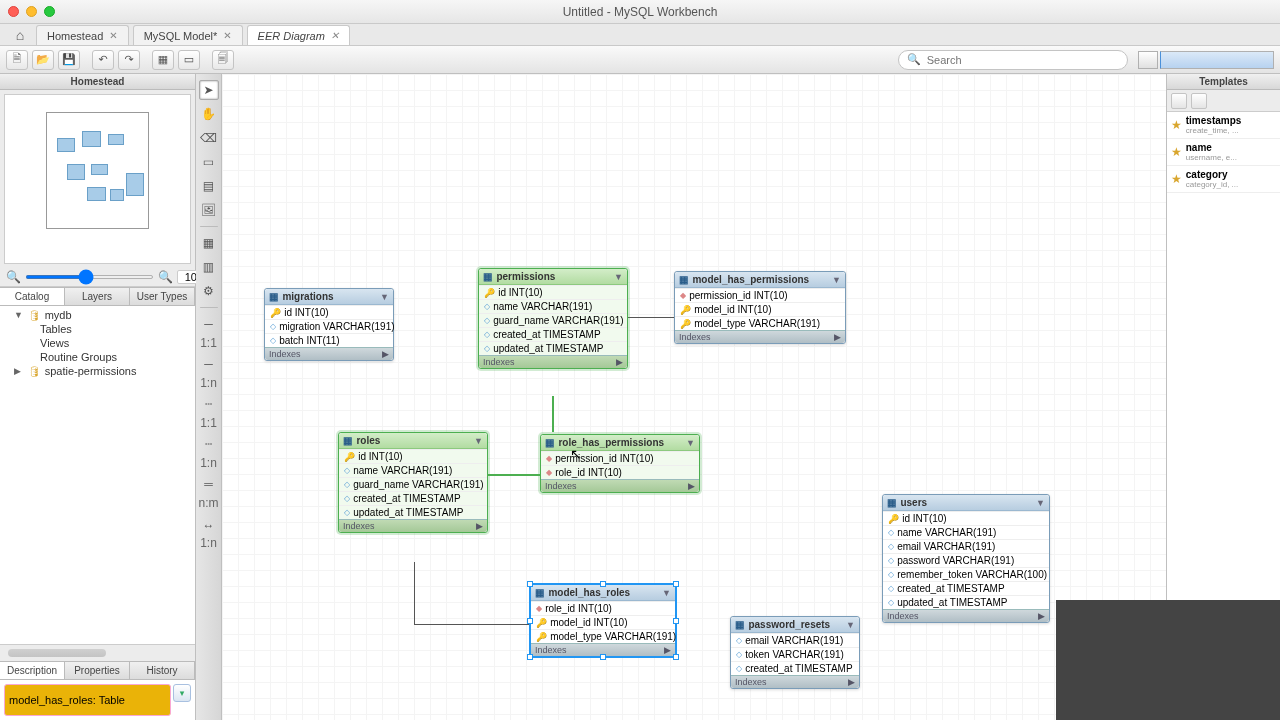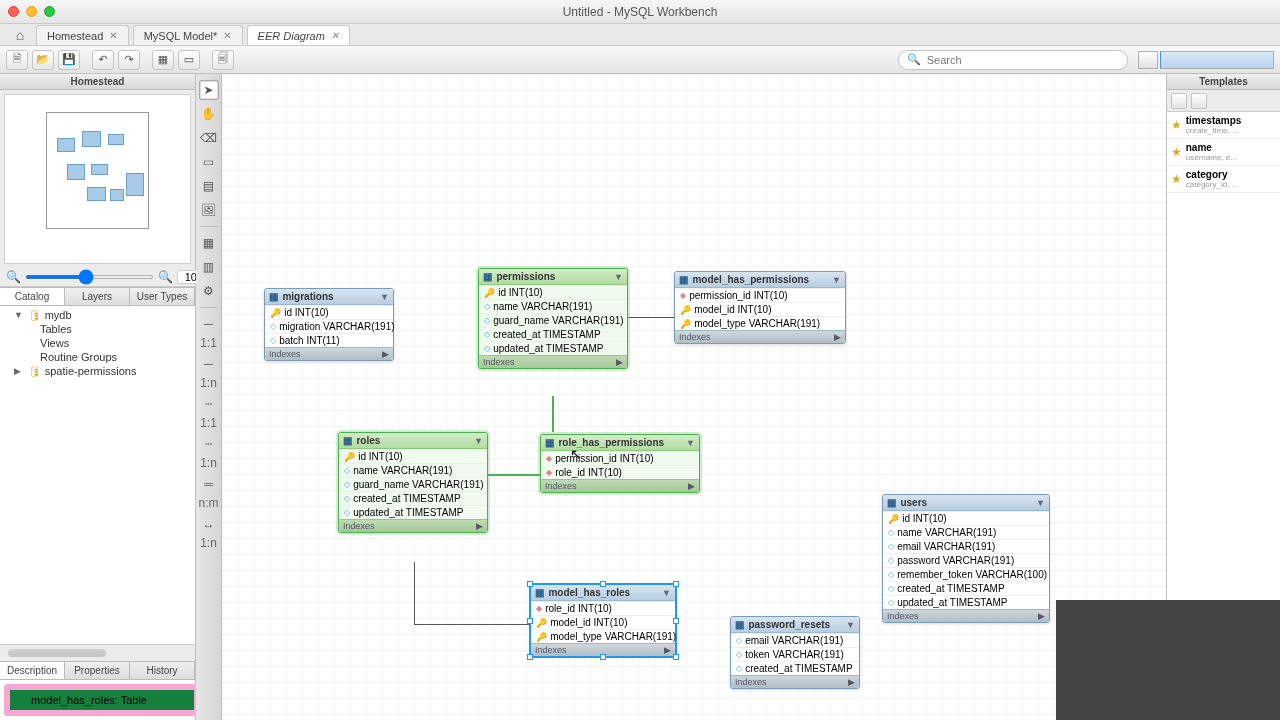--- a/index.html
+++ b/index.html
@@ -48,21 +48,21 @@
   .subtabs{ display:flex; border-top:1px solid #bbb; border-bottom:1px solid #bbb; background:linear-gradient(#f0f0f0,#dcdcdc);}
   .subtab{ flex:1; text-align:center; font-size:10px; padding:3px 0; color:#444; border-right:1px solid #bbb;}
   .subtab.active{ background:#fff; font-weight:normal;}
   .tree{ flex:1 0 200px; background:#fff; font-size:11px; padding:2px 0; overflow:auto; border-bottom:1px solid #ccc;}
   .tree-item{ padding:1px 4px 1px 14px; display:flex; align-items:center; gap:4px; color:#333;}
   .tree-item .disclosure{ width:10px; color:#666; font-size:9px;}
   .tree-item .dbicon{ color:#d9a62e; font-size:10px;}
   .indent2{ padding-left:40px;}
   .bottom-tabs{ display:flex; border-top:1px solid #bbb; border-bottom:1px solid #bbb; background:linear-gradient(#f0f0f0,#dcdcdc);}
   .desc-area{ background:#fff; height:40px; padding:4px; display:flex;}
-  .desc-input{ flex:1; border:6px solid #f9a8d4; border-radius:3px; padding:2px 21px; font-size:11px; background:#15803d;}
+  .desc-input{ flex:1; border:1px solid #f9a8d4; border-radius:3px; padding:2px 4px; font-size:11px; background:#eab308;}
   .desc-btn{ width:18px;height:18px; border:1px solid #a8c0e0; border-radius:3px; background:linear-gradient(#fff,#dbe6f2); margin-left:2px; display:flex; align-items:center; justify-content:center; color:#3a6; font-size:9px;}
   .scroll-thumb{ height:8px; background:linear-gradient(#d0d0d0,#c4c4c4); border-radius:4px; margin:4px 8px; width:50%;}
 
   
   .palette{ width:26px; background:linear-gradient(90deg,#e6e6e6,#d6d6d6); border-right:1px solid #bfbfbf; display:flex; flex-direction:column; align-items:center; padding-top:6px; gap:4px;}
   .pal{ width:20px; height:20px; display:flex; align-items:center; justify-content:center; color:#555; font-size:12px; border-radius:2px;}
   .pal.active{ background:#fff; border:1px solid #aaa; box-shadow:inset 0 0 2px #888;}
   .pal.sep{ height:1px; width:18px; background:#bbb; margin:2px 0;}
   .pal-label{ font-size:12px; color:#666; margin-top:-2px;}
 

